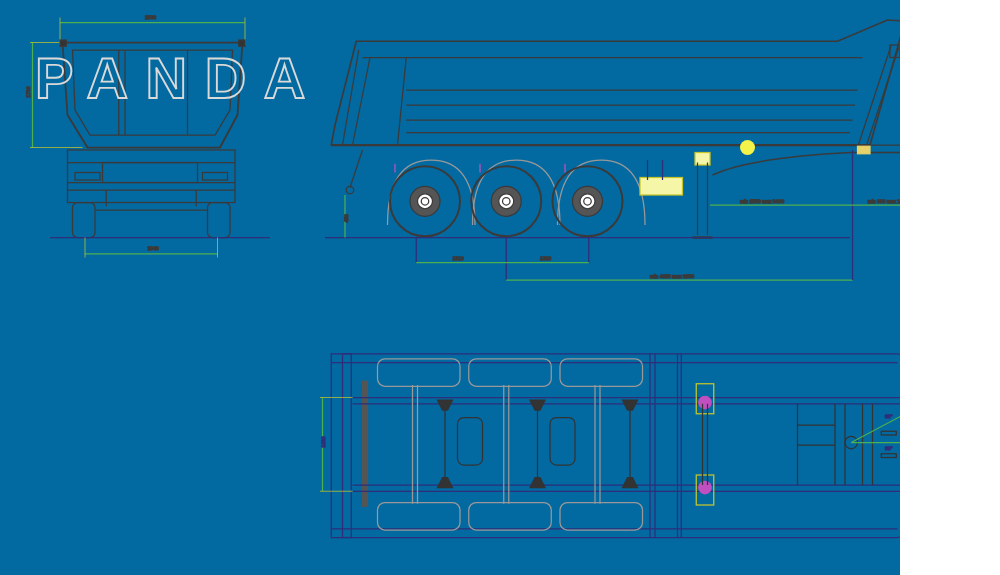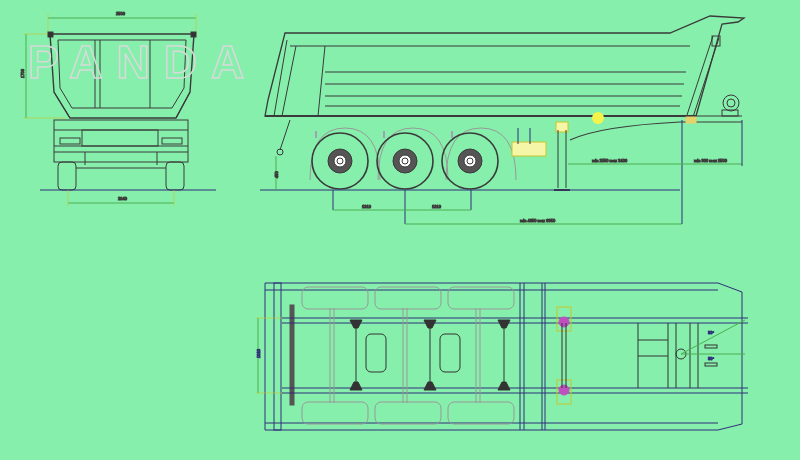--- a/index.html
+++ b/index.html
@@ -1,16 +1,16 @@
 <!DOCTYPE html>
 <html><head>
 <meta charset="utf-8">
 <style>
   html,body{margin:0;padding:0;background:#fff;}
-  #root{position:relative;width:800px;height:460px;overflow:hidden;background:#86efac;font-family:"Liberation Sans",sans-serif;}
+  #root{position:relative;width:720px;height:460px;overflow:hidden;background:#0369a1;font-family:"Liberation Sans",sans-serif;}
   svg{position:absolute;left:0;top:0;}
   .dim{font-size:4px;fill:#c0392b;font-family:"Liberation Sans",sans-serif;}
   .wm{font-size:46px;font-weight:bold;fill:none;stroke:#d9d9d9;stroke-width:1.5;letter-spacing:14px;font-family:"Liberation Sans",sans-serif;}
 </style>
 </head>
 <body>
 
 <div id="root">
 <svg width="800" height="460" viewBox="0 0 800 460">
 

